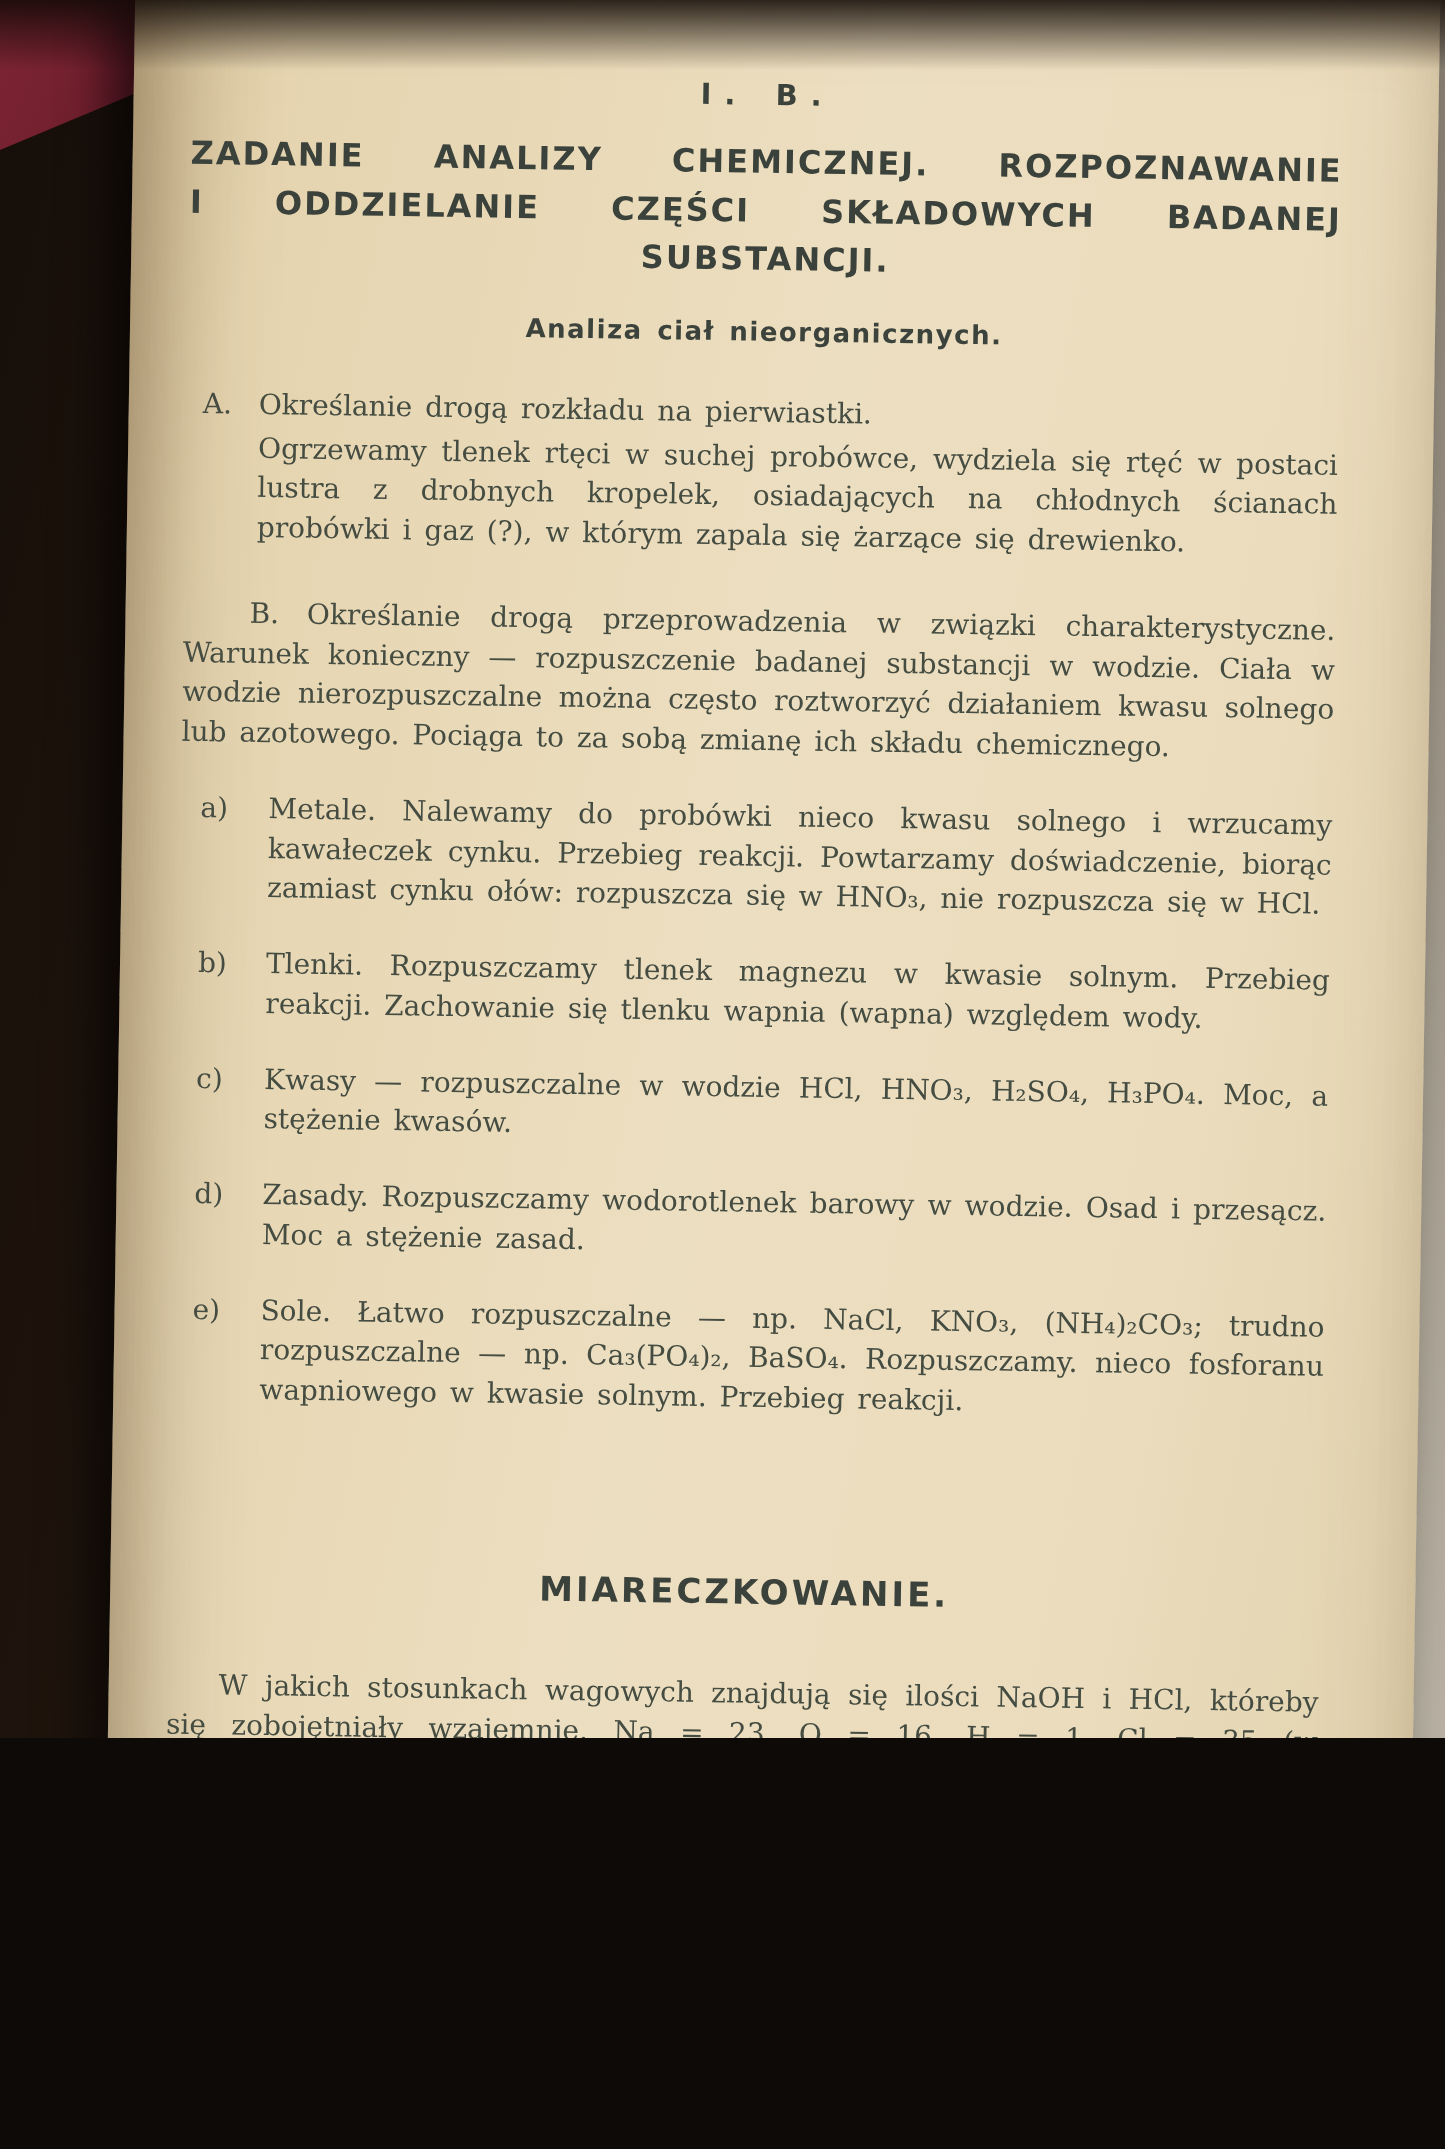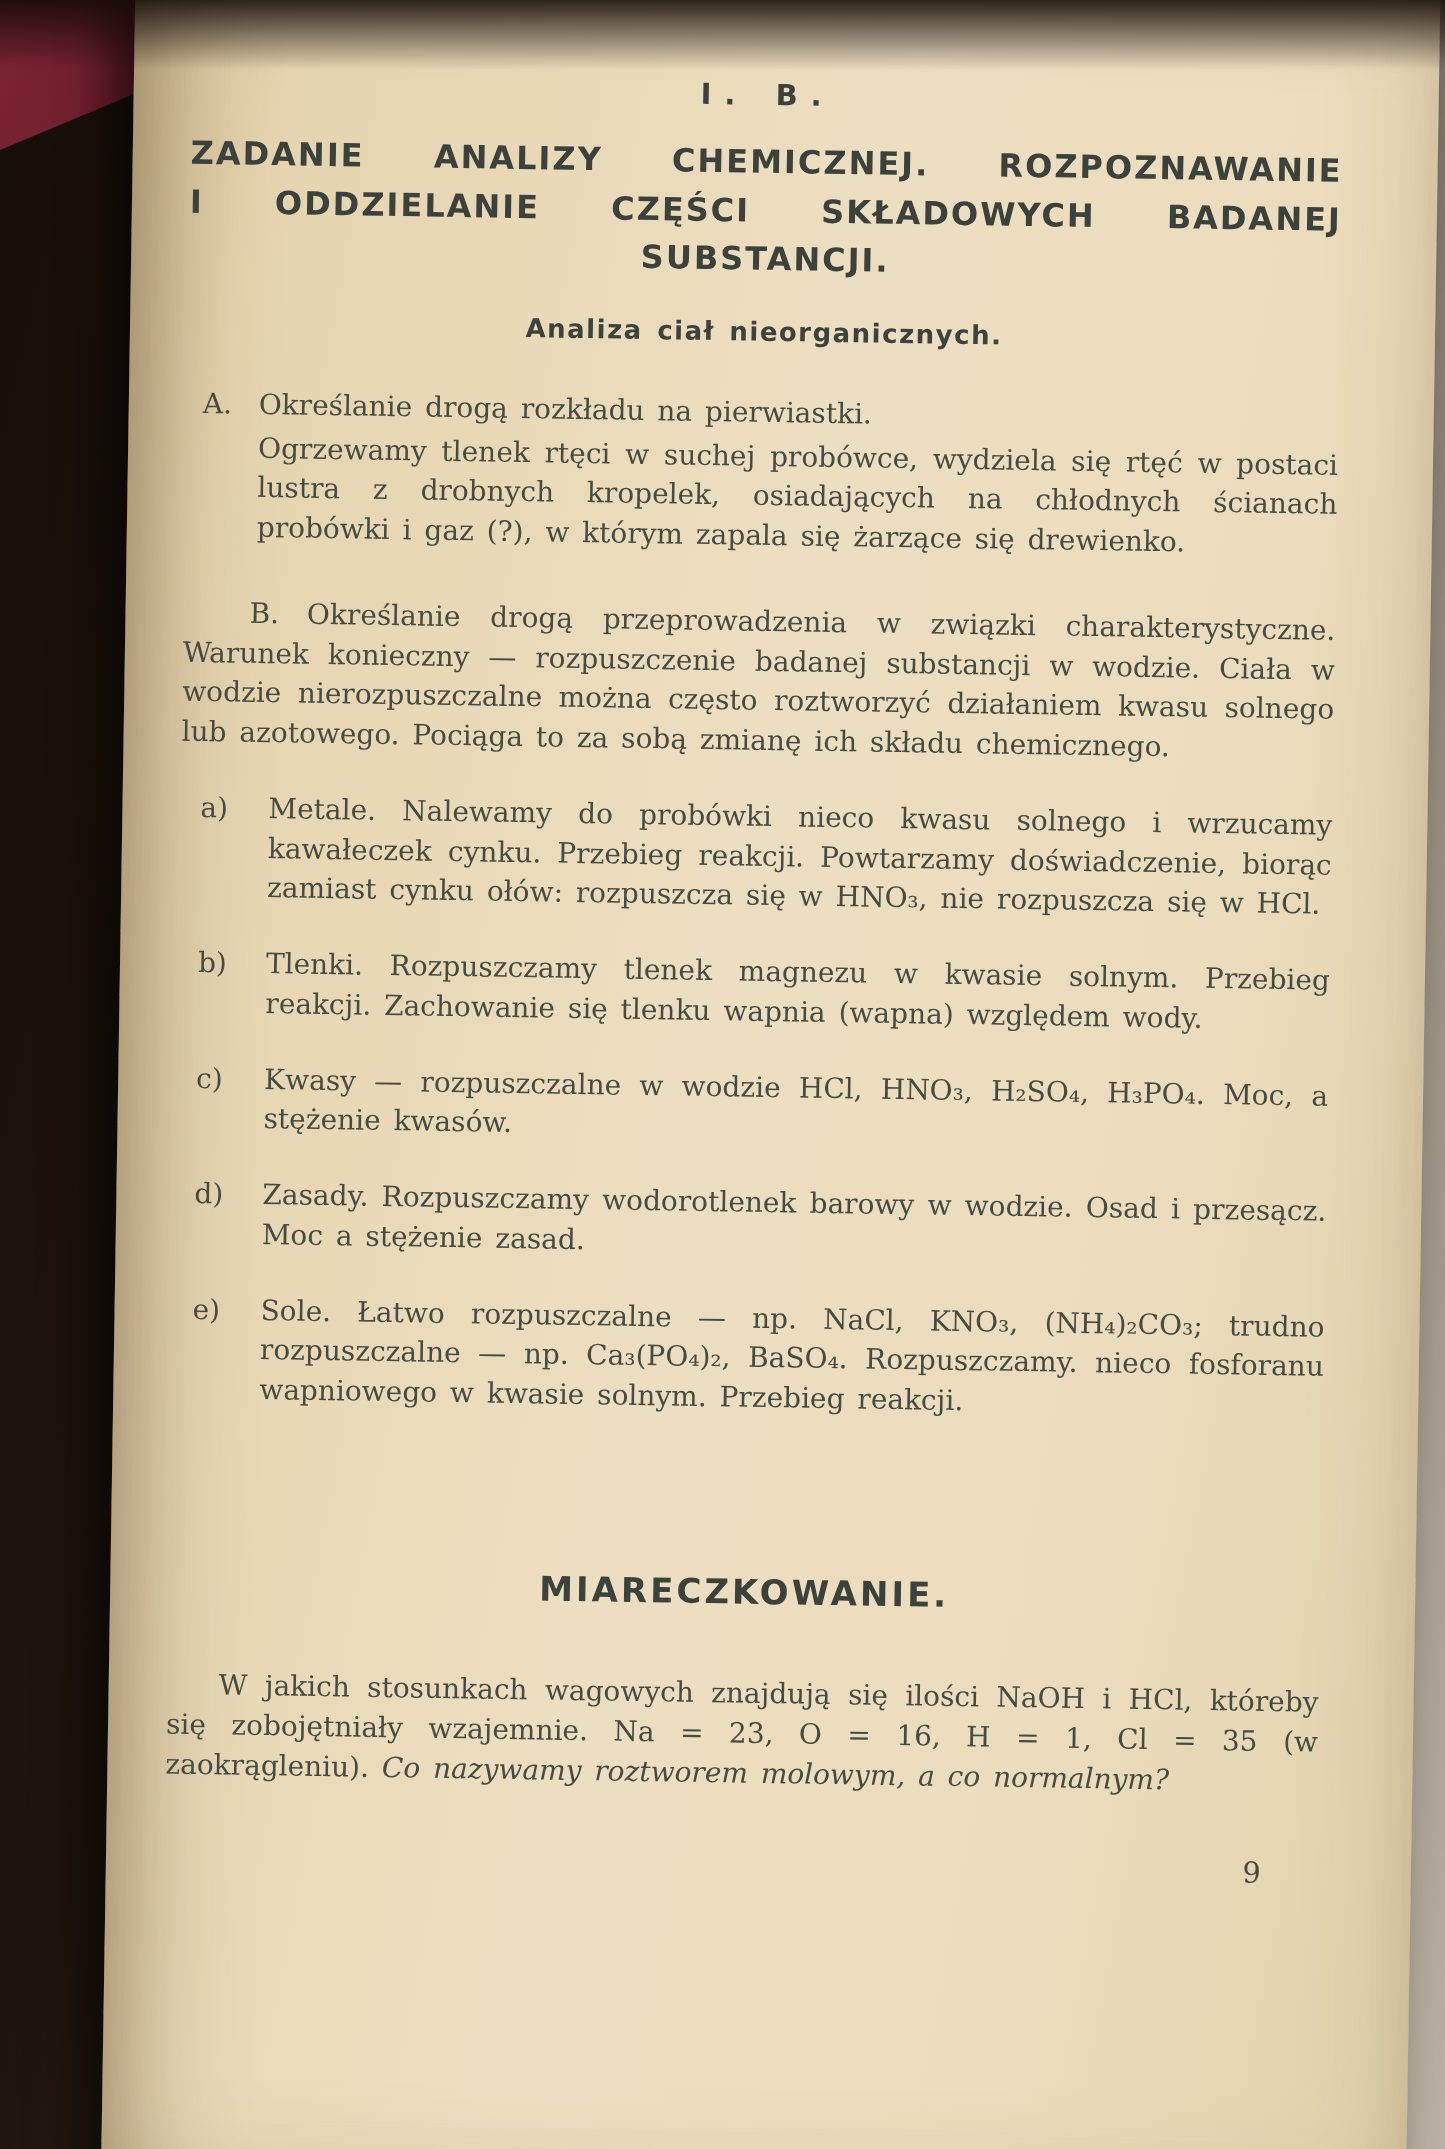--- a/index.html
+++ b/index.html
@@ -1,17 +1,17 @@
 <!DOCTYPE html>
 <html><head>
 <meta charset="utf-8">
 <style>
   html,body { margin:0; padding:0; background:#0e0a07; }
   .photo {
-    position:relative; width:1445px; height:2149px; overflow:hidden;
+    position:relative; width:1445px; height:1738px; overflow:hidden;
     background:linear-gradient(103deg,#160e09 0%,#20150d 26%,#453c31 55%,#8f8779 80%,#b9b2a4 100%);
     font-family:"DejaVu Serif", serif;
   }
   .top-shade {
     position:absolute; top:0; left:0; right:0; height:70px; z-index:3;
     background:linear-gradient(to bottom, rgba(16,9,5,.85), rgba(16,9,5,0));
     pointer-events:none;
   }
   .cover-corner {
     position:absolute; top:0; left:0; width:400px; height:150px; z-index:1;

